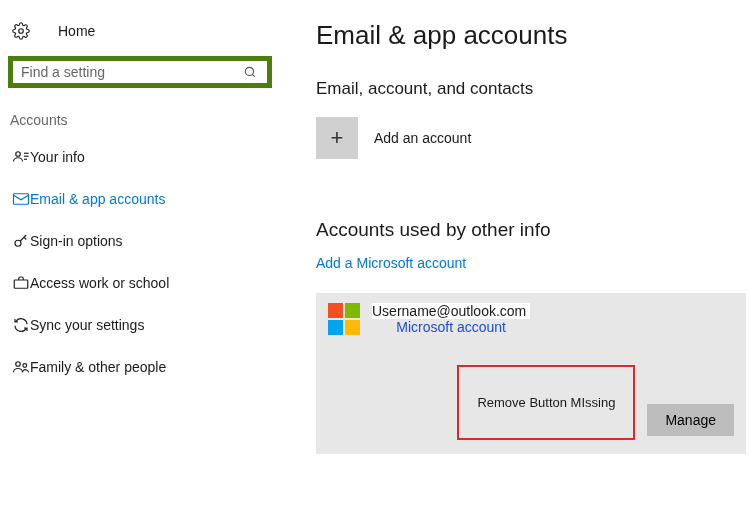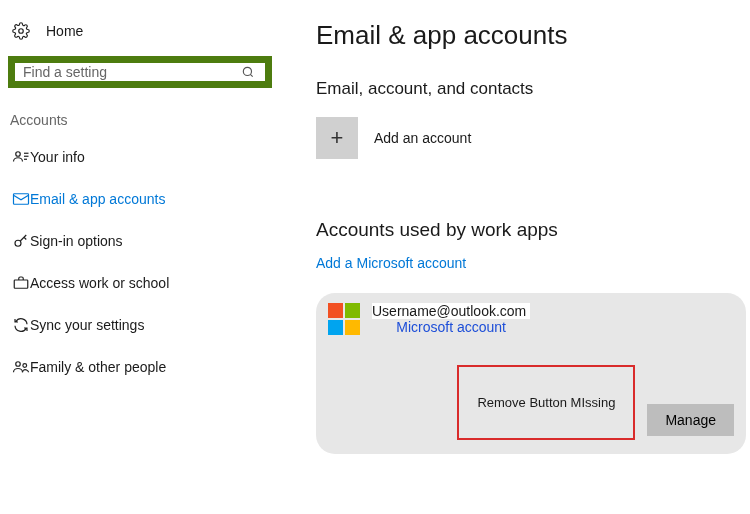--- a/index.html
+++ b/index.html
@@ -12,28 +12,28 @@
       height: 514px;
       display: flex;
     }
     .sidebar {
       width: 280px;
       padding: 22px 8px 0 8px;
     }
     .home-row {
       display: flex;
       align-items: center;
-      gap: 16px;
+      gap: 28px;
       padding: 0 0 16px 4px;
     }
     .home-row span.label {
       font-size: 14px;
     }
     .search-box {
-      border: 7px solid #4d7c0f;
+      border: 5px solid #4d7c0f;
       height: 32px;
       display: flex;
       align-items: center;
       padding: 0 8px;
       margin: 0 0 24px 0;
       justify-content: space-between;
     }
     .search-box input {
       border: none;
       outline: none;
@@ -101,21 +101,20 @@
     .link {
       color: #0078d7;
       cursor: pointer;
       margin-bottom: 22px;
       display: inline-block;
     }
     .account-card {
       background: #e7e7e7;
       padding: 10px 12px 14px 12px;
       width: 430px;
-      border-radius: 19px;
     }
     .account-top {
       display: flex;
       align-items: center;
       gap: 12px;
     }
     .ms-logo {
       width: 32px;
       height: 32px;
       display: grid;
@@ -248,21 +247,21 @@
 <div class="content">
   <h1>Email &amp; app accounts</h1>
 
   <div class="subhead">Email, account, and contacts</div>
 
   <div class="add-account">
     <div class="plus-tile">+</div>
     <span>Add an account</span>
   </div>
 
-  <div class="subhead2">Accounts used by work apps</div>
+  <div class="subhead2">Accounts used by other info</div>
 
   <span class="link">Add a Microsoft account</span>
 
   <div class="account-card">
     <div class="account-top">
       <div class="ms-logo">
         <div class="q1"></div>
           <div class="q2"></div>
           <div class="q3"></div>
           <div class="q4"></div>

